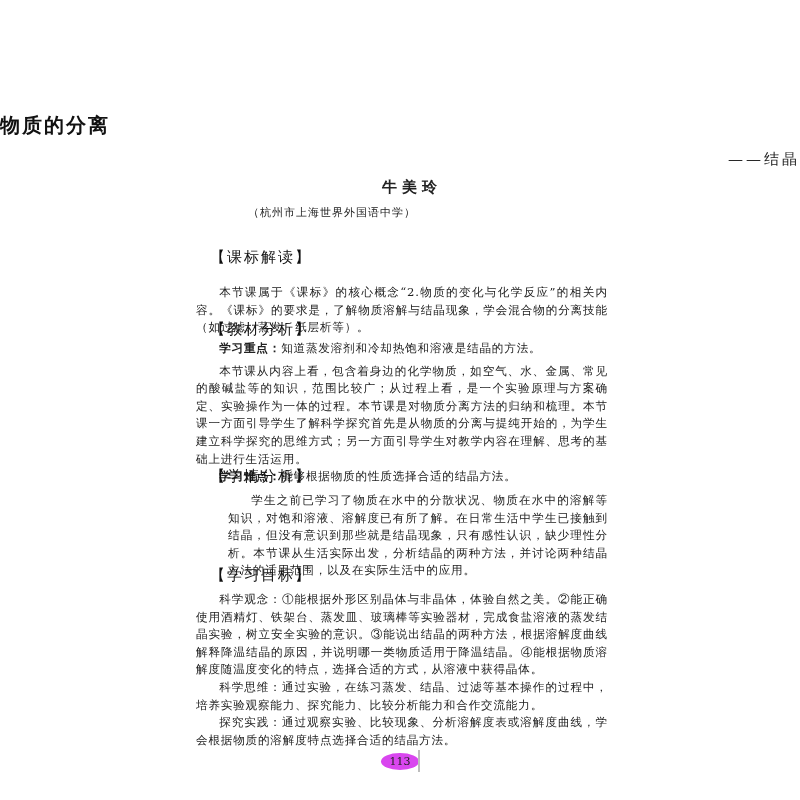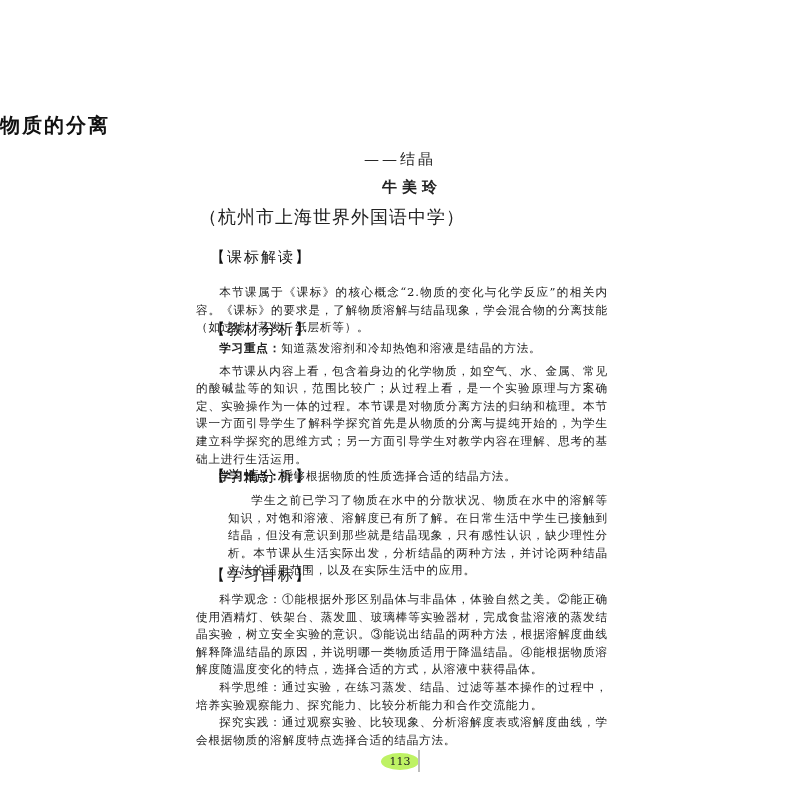--- a/index.html
+++ b/index.html
@@ -2,35 +2,35 @@
 <html><head>
 <meta charset="utf-8">
 <style>
   html,body{margin:0;padding:0;background:#ffffff;}
   body{width:800px;height:800px;position:relative;overflow:hidden;
        font-family:"DejaVu Serif","Liberation Serif",serif;color:#1a1a1a;}
   .page{position:absolute;left:0;top:0;width:800px;height:800px;}
   .title{position:absolute;left:0;width:800px;top:112px;
          font-family:"DejaVu Sans","Liberation Sans",sans-serif;font-weight:bold;
          font-size:20px;letter-spacing:2px;color:#111;}
-  .subtitle{position:absolute;left:0;width:800px;top:150px;text-align:center;
+  .subtitle{position:absolute;left:0;width:800px;top:150px;text-align:right;
          font-size:15px;letter-spacing:3px;color:#222;}
   .author{position:absolute;left:0;width:800px;top:178px;text-align:center;
          font-size:15px;letter-spacing:5px;font-weight:bold;color:#222;padding-left:12px;}
   .affil{position:absolute;left:0;width:664px;top:205px;text-align:center;
-         font-size:18px;letter-spacing:1px;color:#222;font-family:Liberation Serif, serif;}
+         font-size:11px;letter-spacing:1px;color:#222;font-family:Liberation Serif, serif;}
   .col{position:absolute;left:196px;width:412px;}
   .heading{font-family:Liberation Serif, serif;
          font-size:15px;letter-spacing:2px;color:#111;margin-left:14px;
          height:22px;line-height:22px;}
   .para{font-size:11.6px;line-height:17.6px;text-align:justify;
          text-indent:2em;letter-spacing:0.8px;color:#222;margin:0;}
   .kw{font-family:"DejaVu Sans","Liberation Sans",sans-serif;font-weight:bold;}
   .pager{position:absolute;left:381px;top:753px;width:38px;height:17px;
-         border-radius:50%;background:#bef264;text-align:center;
+         border-radius:50%;background:#d946ef;text-align:center;
          font-size:11px;line-height:17px;color:#222;}
   .pager-bar{position:absolute;left:418px;top:750px;width:2px;height:22px;background:#bdbdbd;}
 </style>
 </head>
 <body>
 
 <div class="page">
 
   <div class="title">物质的分离</div>
   <div class="subtitle">——结晶</div>

